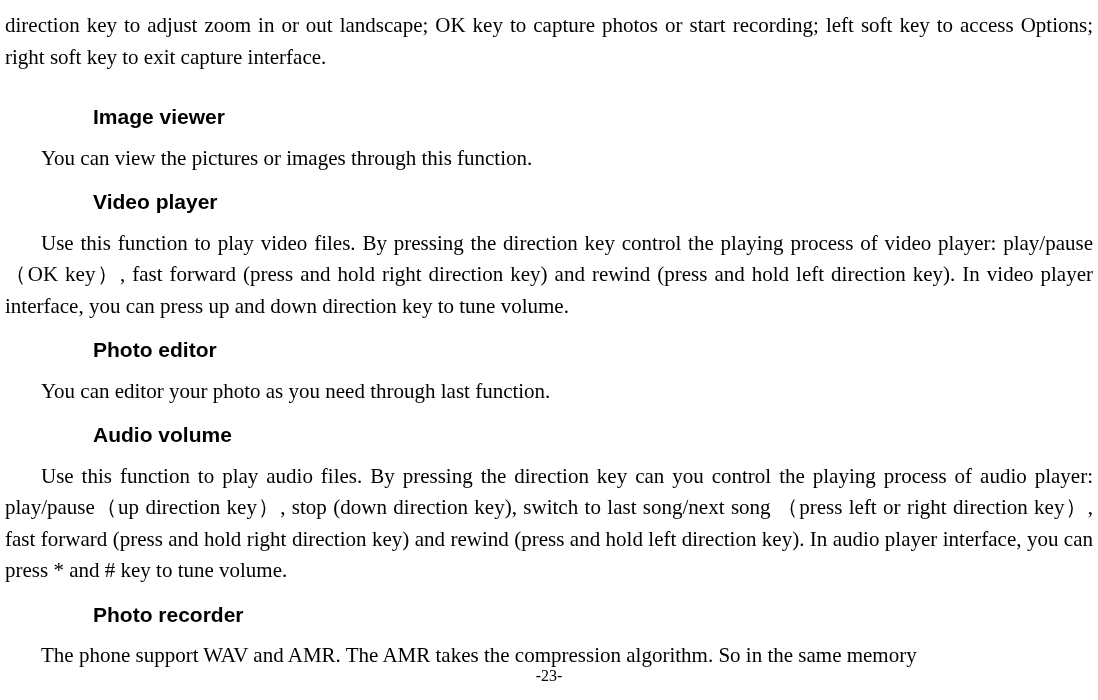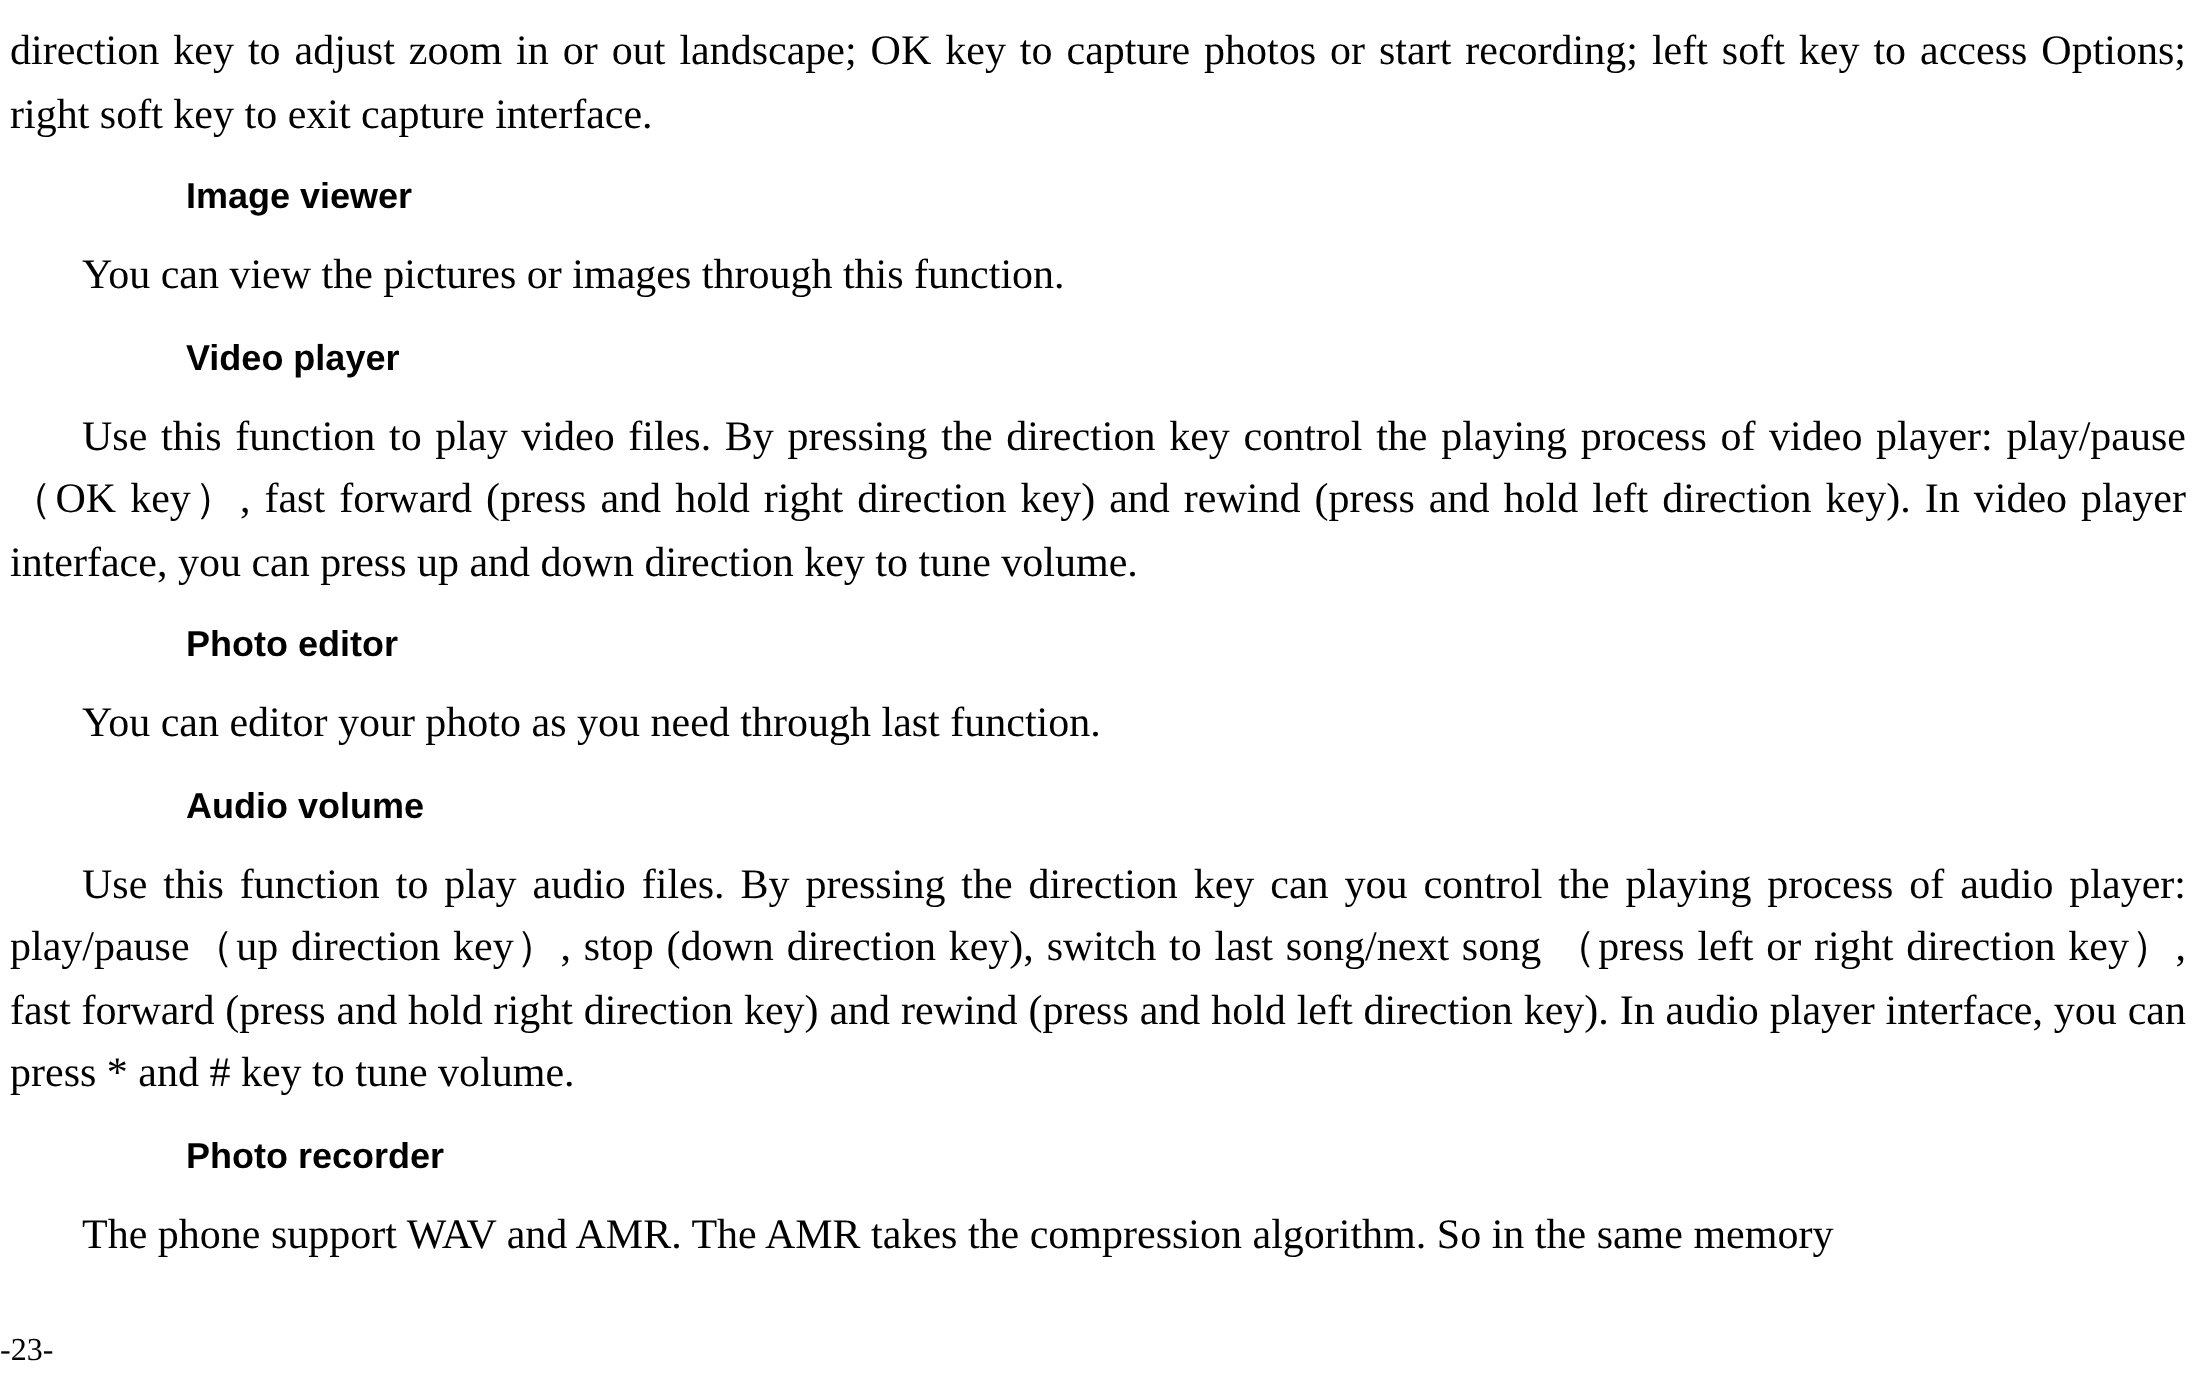--- a/index.html
+++ b/index.html
@@ -14,41 +14,41 @@
       font-family: 'Times New Roman', Times, serif;
       font-size: 21px;
       line-height: 1.5;
       color: #000000;
       padding: 10px 5px 0 5px;
       position: relative;
       overflow: hidden;
     }
     .paragraph {
       text-align: justify;
-      margin-bottom: 12px;
+      margin-bottom: 28px;
     }
     .paragraph-indent {
       text-align: justify;
       margin-bottom: 12px;
       text-indent: 36px;
     }
     .heading {
       font-family: Arial, Helvetica, sans-serif;
       font-weight: bold;
-      font-size: 18px;
+      font-size: 21px;
       margin-left: 88px;
       margin-top: 8px;
       margin-bottom: 10px;
     }
     .page-number {
       position: absolute;
       bottom: 12px;
       left: 0;
       right: 0;
-      text-align: left;
+      text-align: center;
       font-size: 16px;
     }
   </style>
 </head>
 <body>
 
 <div class="paragraph">direction key to adjust zoom in or out landscape; OK key to capture photos or start recording; left soft key to access Options; right soft key to exit capture interface.</div>
 
 <div class="heading">Image viewer</div>
 <div class="paragraph-indent">You can view the pictures or images through this function.</div>

